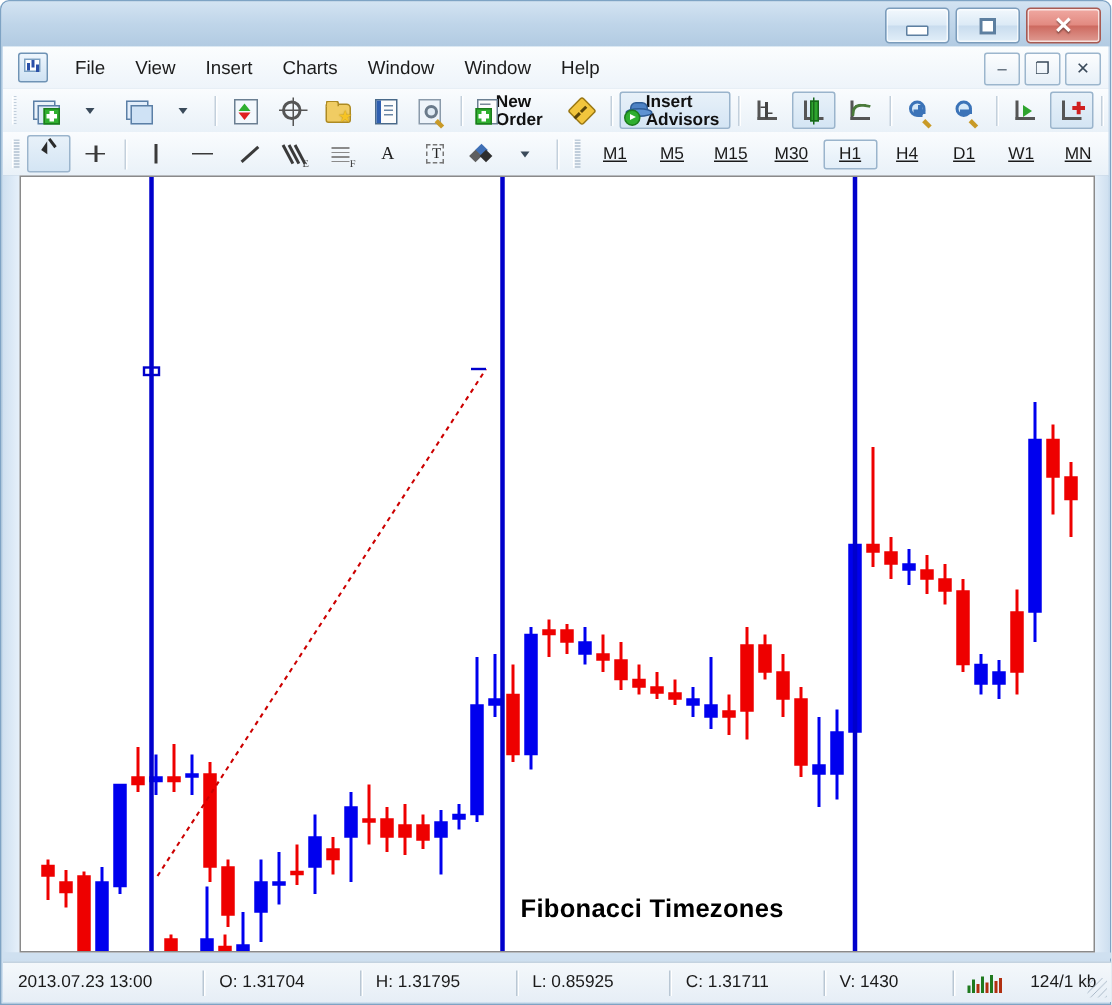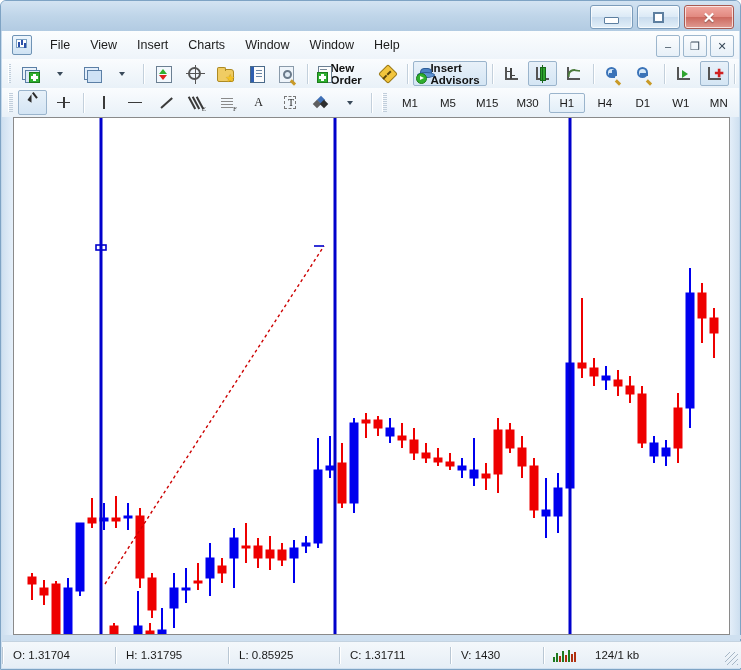--- a/index.html
+++ b/index.html
@@ -157,21 +157,21 @@
   .tbox{position:absolute;left:3px;top:1px;width:12px;height:13px;border:1px dashed #777;box-sizing:border-box;}
   .tbox:after{content:"T";position:absolute;left:3px;top:0px;font-size:10px;color:#222;font-family:"Liberation Serif",serif;}
   .shapes-i{position:absolute;left:2px;top:2px;width:13px;height:11px;}
   .shapes-i i{position:absolute;width:6px;height:6px;transform:rotate(45deg);}
   .sh1{left:4px;top:0;background:#3f6fb5;}
   .sh2{left:0px;top:4px;background:#5f5f5f;}
   .sh3{left:7px;top:4px;background:#2e2e2e;}
 
   .tf-btn{
     font-size:11.5px;color:#1a1a1a;padding:3px 7px;border:1px solid transparent;border-radius:2px;
-    margin:0 1px;min-width:20px;text-align:center;
+    margin:0 1px;min-width:20px;text-align:center;text-decoration:underline;
   }
   .tf-btn.active{border:1px solid #9ab4cc;background:linear-gradient(180deg,#f4f9fd,#e2eef8);text-align:center;}
 
   
   .chart-wrap{
     position:absolute;left:12px;top:116px;width:717px;height:518px;
     background:#ffffff;border:1px solid #8a8a8a;box-sizing:border-box;
     overflow:hidden;
   }
   .chart-svg{display:block;width:715px;height:516px;}
@@ -608,23 +608,25 @@
       <g id="fib-layer">
           <line x1="87" y1="0" x2="87" y2="516" stroke="#0000cc" stroke-width="3"></line>
           <line x1="321" y1="0" x2="321" y2="516" stroke="#0000cc" stroke-width="3"></line>
           <line x1="556" y1="0" x2="556" y2="516" stroke="#0000cc" stroke-width="3"></line>
         </g>
       <g id="handle-layer">
           <rect x="82" y="127" width="10" height="5" fill="none" stroke="#0000cc" stroke-width="1.6"></rect>
           <line x1="300" y1="128" x2="310" y2="128" stroke="#0000cc" stroke-width="1.6"></line>
         </g>
     </svg>
+    <div class="chart-label">Fibonacci Timezones</div>
   </div>
 
   <div class="statusbar">
+    <div class="st-cell" style="width:125px">2013.07.23 13:00</div>
     <div class="st-div"></div>
     <div class="st-cell" style="width:92px">O: 1.31704</div>
     <div class="st-div"></div>
     <div class="st-cell" style="width:92px">H: 1.31795</div>
     <div class="st-div"></div>
     <div class="st-cell" style="width:90px">L: 0.85925</div>
     <div class="st-div"></div>
     <div class="st-cell" style="width:90px">C: 1.31711</div>
     <div class="st-div"></div>
     <div class="st-cell" style="width:72px">V: 1430</div>

